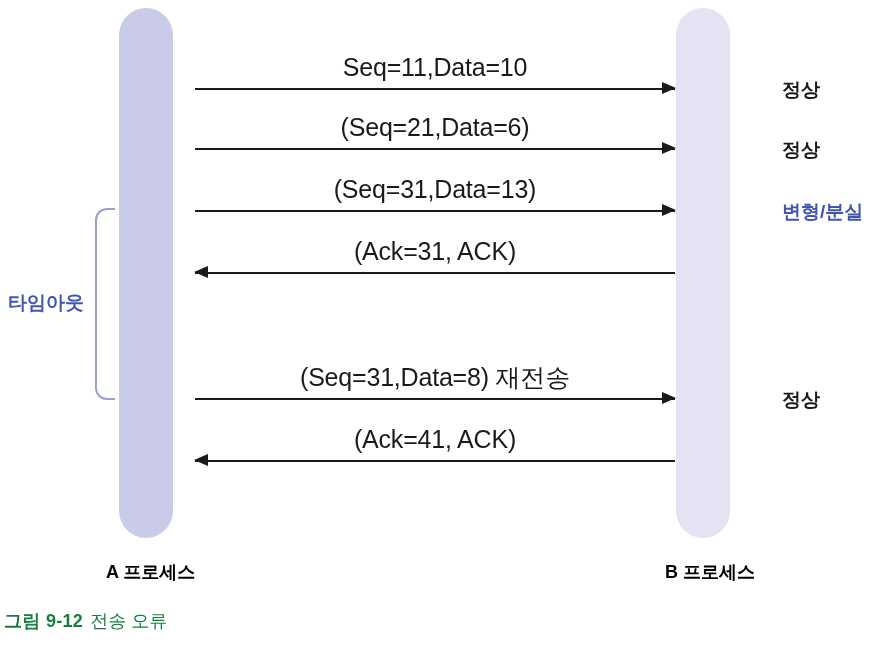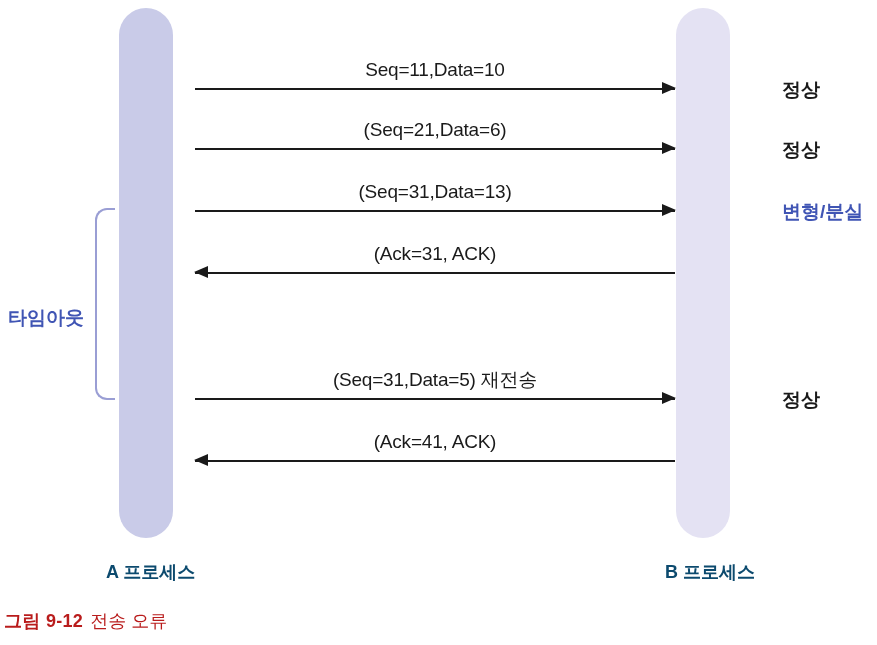--- a/index.html
+++ b/index.html
@@ -72,21 +72,21 @@
     border-top: 6.5px solid transparent;
     border-bottom: 6.5px solid transparent;
     border-right: 14px solid #1a1a1a;
   }
   .msg-label {
     position: absolute;
     left: 0;
     width: 100%;
     bottom: 7px;
     text-align: center;
-    font-size: 19px;
+    font-size: 25px;
     letter-spacing: -0.2px;
     line-height: 1.1;
     white-space: nowrap;
     color: #1a1a1a;
   }
 
   
   .status-note {
     position: absolute;
     left: 782px;
@@ -110,48 +110,48 @@
     height: 192px;
     border: 2px solid #9a9ed4;
     border-right: none;
     border-top-left-radius: 12px;
     border-bottom-left-radius: 12px;
     box-sizing: border-box;
   }
   #timeout-label {
     position: absolute;
     left: 8px;
-    top: 308px;
+    top: 293px;
     font-size: 19px;
     font-weight: 700;
     color: #4055b4;
     white-space: nowrap;
     line-height: 1;
   }
 
   
   .actor-name {
     position: absolute;
     top: 563px;
     font-size: 18px;
     font-weight: 700;
-    color: #0c4a6e;
+    color: #000000;
     white-space: nowrap;
     line-height: 1;
   }
   #actor-a-name { left: 106px; }
   #actor-b-name { left: 665px; }
 
   
   #figure-caption {
     position: absolute;
     left: 4px;
     top: 612px;
     font-size: 18px;
-    color: #b91c1c;
+    color: #15803d;
     white-space: nowrap;
     line-height: 1;
   }
   #figure-caption .cap-number {
     font-weight: 700;
     letter-spacing: 0.3px;
   }
   #figure-caption .cap-title {
     font-weight: 400;
     margin-left: 7px;
@@ -186,21 +186,21 @@
     <div class="msg-head"></div>
   </div>
 
   <div class="message to-left" style="top:272px">
     <div class="msg-label">(Ack=31,  ACK)</div>
     <div class="msg-line"></div>
     <div class="msg-head"></div>
   </div>
 
   <div class="message to-right" style="top:398px">
-    <div class="msg-label">(Seq=31,Data=5) 재전송</div>
+    <div class="msg-label">(Seq=31,Data=8) 재전송</div>
     <div class="msg-line"></div>
     <div class="msg-head"></div>
   </div>
 
   <div class="message to-left" style="top:460px">
     <div class="msg-label">(Ack=41,  ACK)</div>
     <div class="msg-line"></div>
     <div class="msg-head"></div>
   </div>
 

